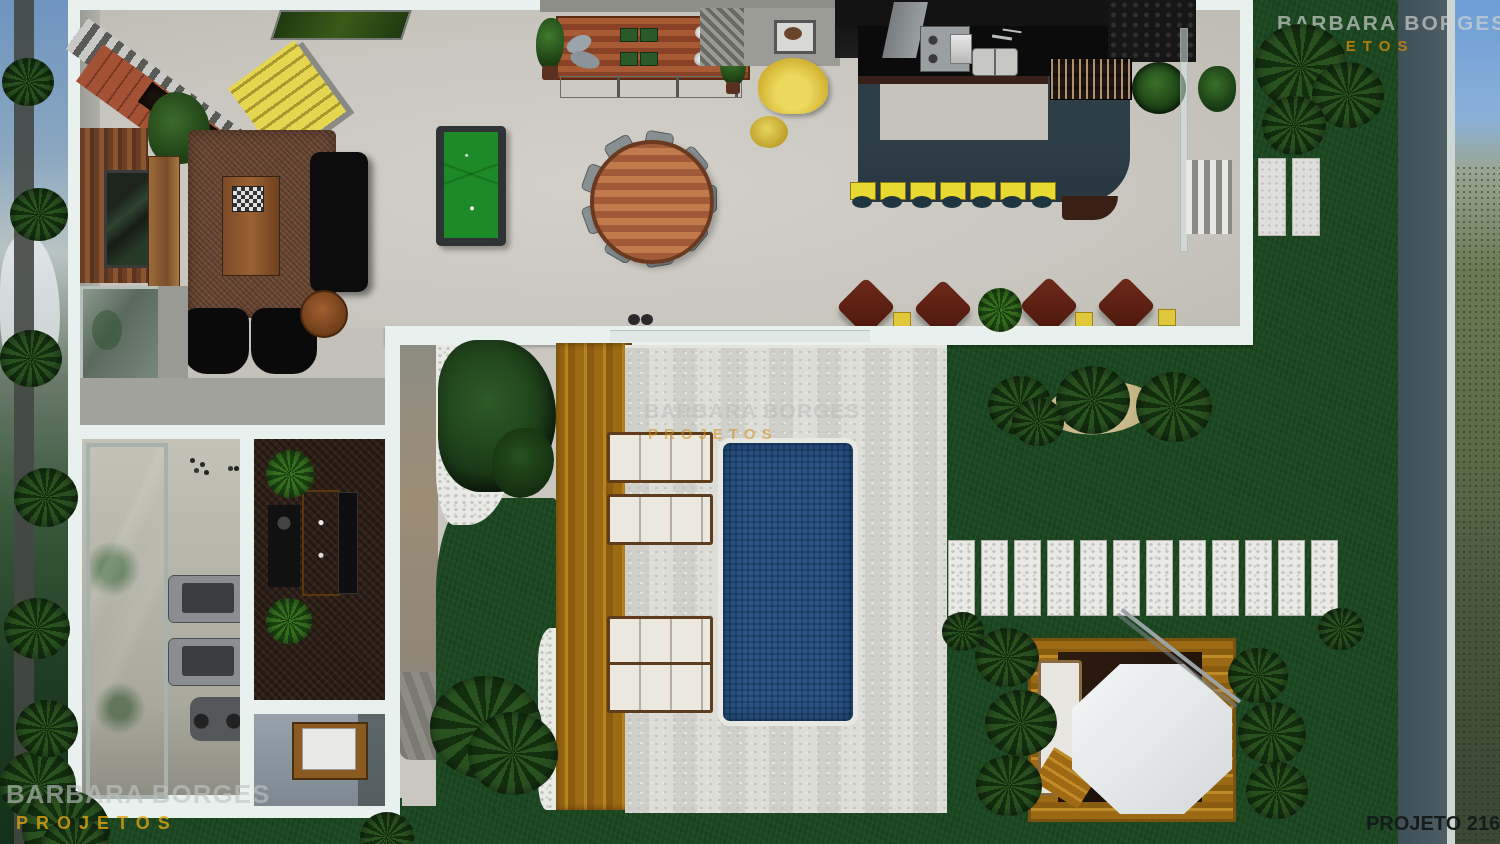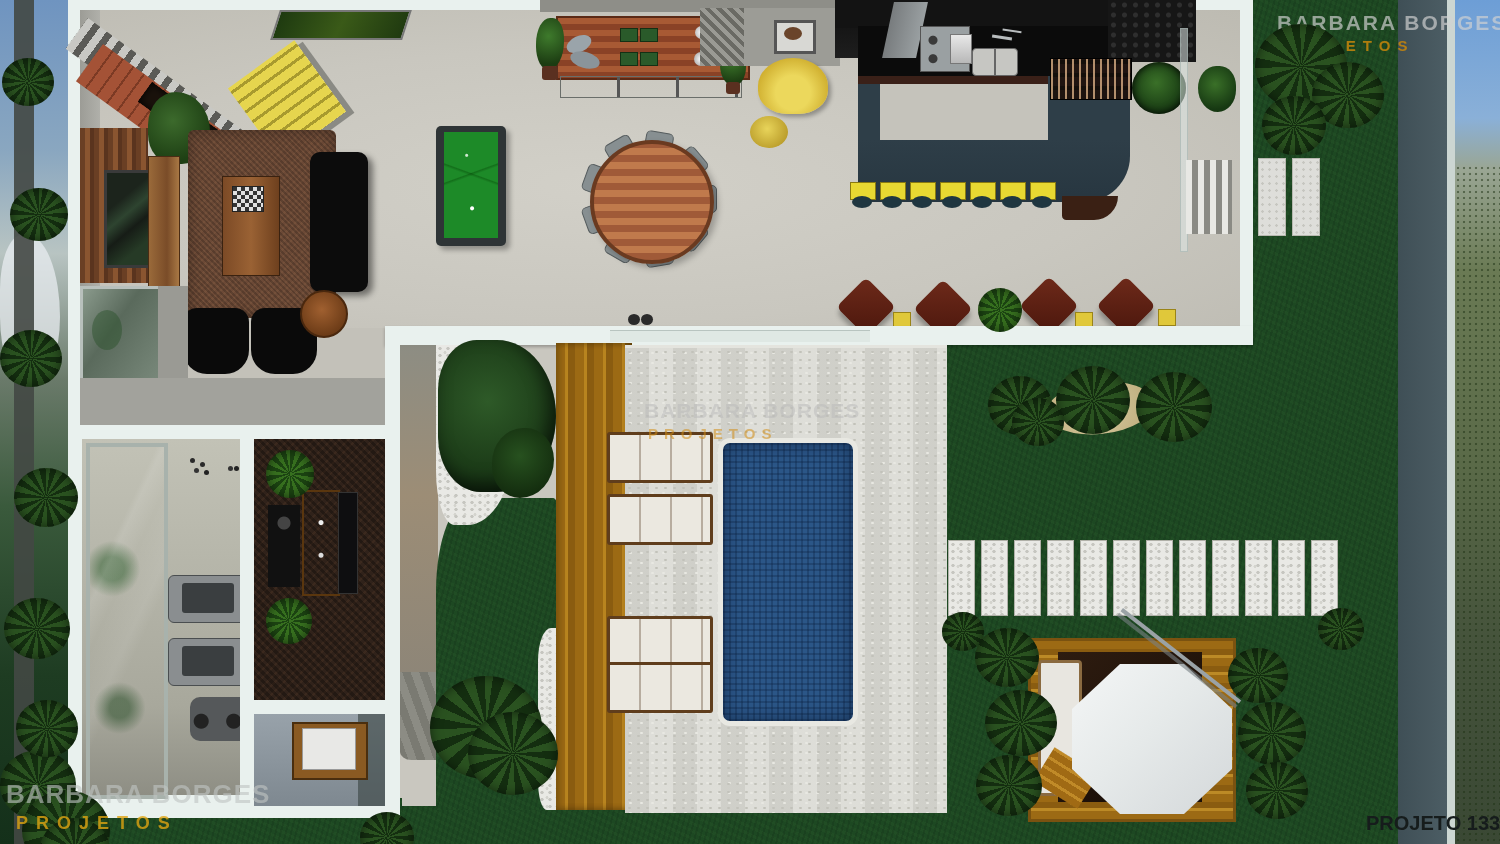--- a/index.html
+++ b/index.html
@@ -294,21 +294,21 @@
     <div class="wm2" style="font-size:15px;color:rgba(200,134,10,.85);letter-spacing:7px;margin-top:2px;">PROJETOS</div>
   </div>
   <div class="a" style="left:644px;top:399px;">
     <div class="wm1" style="font-size:21px;color:rgba(185,185,185,.5);letter-spacing:1px;">BARBARA BORGES</div>
     <div class="wm2" style="font-size:15px;color:rgba(210,140,20,.55);letter-spacing:6px;margin-top:2px;margin-left:4px;">PROJETOS</div>
   </div>
   <div class="a" style="left:6px;top:779px;z-index:5;">
     <div class="wm1" style="font-size:26px;color:rgba(190,195,193,.62);letter-spacing:1px;">BARBARA BORGES</div>
     <div class="wm2" style="font-size:18px;color:rgba(222,164,18,.8);letter-spacing:8px;margin-top:3px;margin-left:10px;">PROJETOS</div>
   </div>
-  <div class="a" style="left:1366px;top:812px;font-size:20px;font-weight:600;color:#161c1c;z-index:5;white-space:nowrap;">PROJETO 133</div>
+  <div class="a" style="left:1366px;top:812px;font-size:20px;font-weight:600;color:#161c1c;z-index:5;white-space:nowrap;">PROJETO 216</div>
 
 <div class="fern a" style="position: absolute; left: 975px; top: 628px; width: 64px; height: 58.88px;"></div>
     <div class="fern a" style="position: absolute; left: 985px; top: 690px; width: 72px; height: 66.24px;"></div>
     <div class="fern a" style="position: absolute; left: 976px; top: 755px; width: 66px; height: 60.72px;"></div>
     <div class="fern a" style="position: absolute; left: 1228px; top: 648px; width: 60px; height: 55.2px;"></div>
     <div class="fern a" style="position: absolute; left: 1238px; top: 702px; width: 68px; height: 62.56px;"></div>
     <div class="fern a" style="position: absolute; left: 1246px; top: 762px; width: 62px; height: 57.04px;"></div>
     <div class="fern a" style="position: absolute; left: 988px; top: 376px; width: 64px; height: 58.88px;"></div>
     <div class="fern a" style="position: absolute; left: 1056px; top: 366px; width: 74px; height: 68.08px;"></div>
     <div class="fern a" style="position: absolute; left: 1136px; top: 372px; width: 76px; height: 69.92px;"></div>

